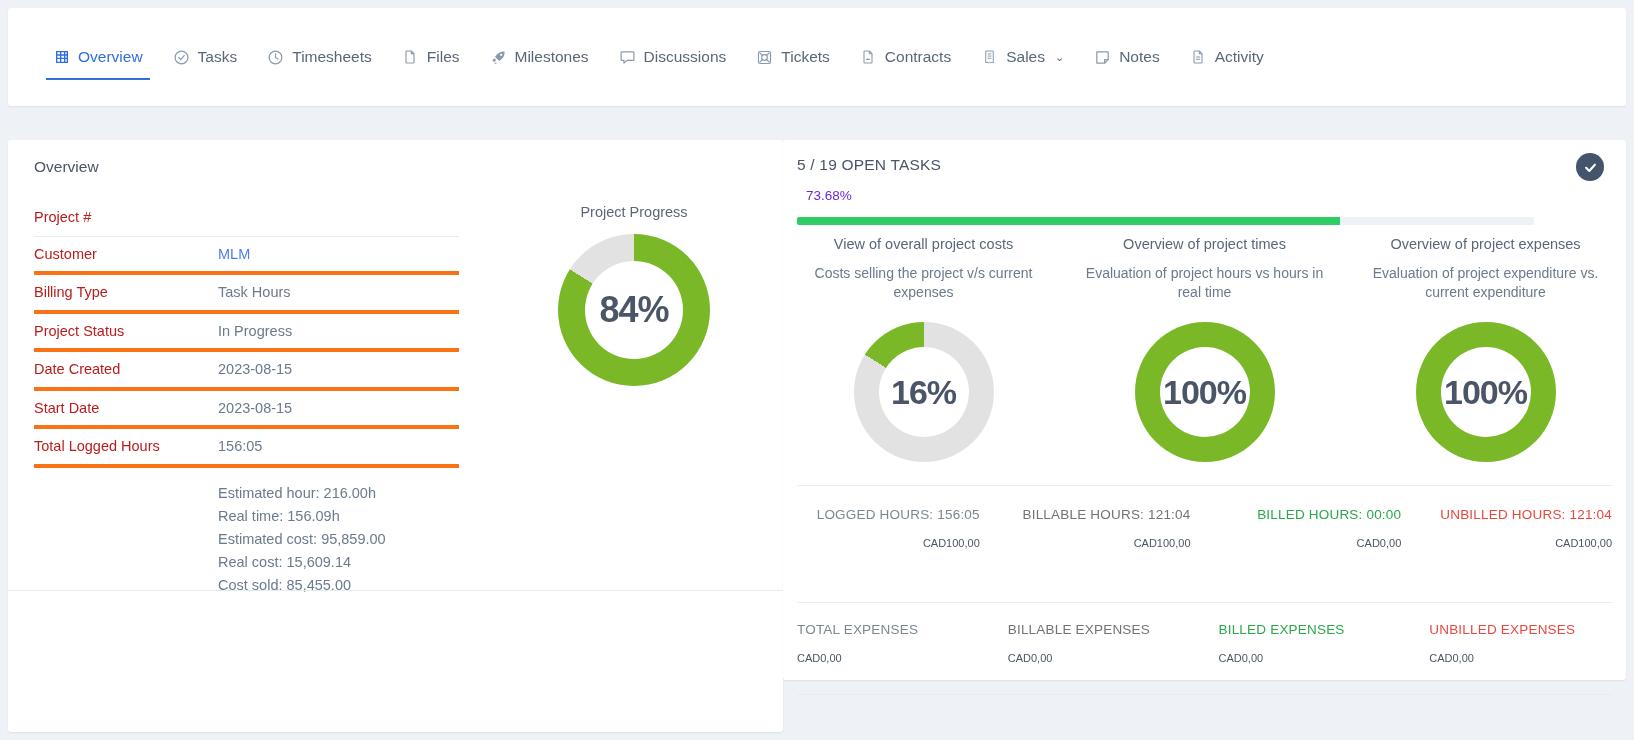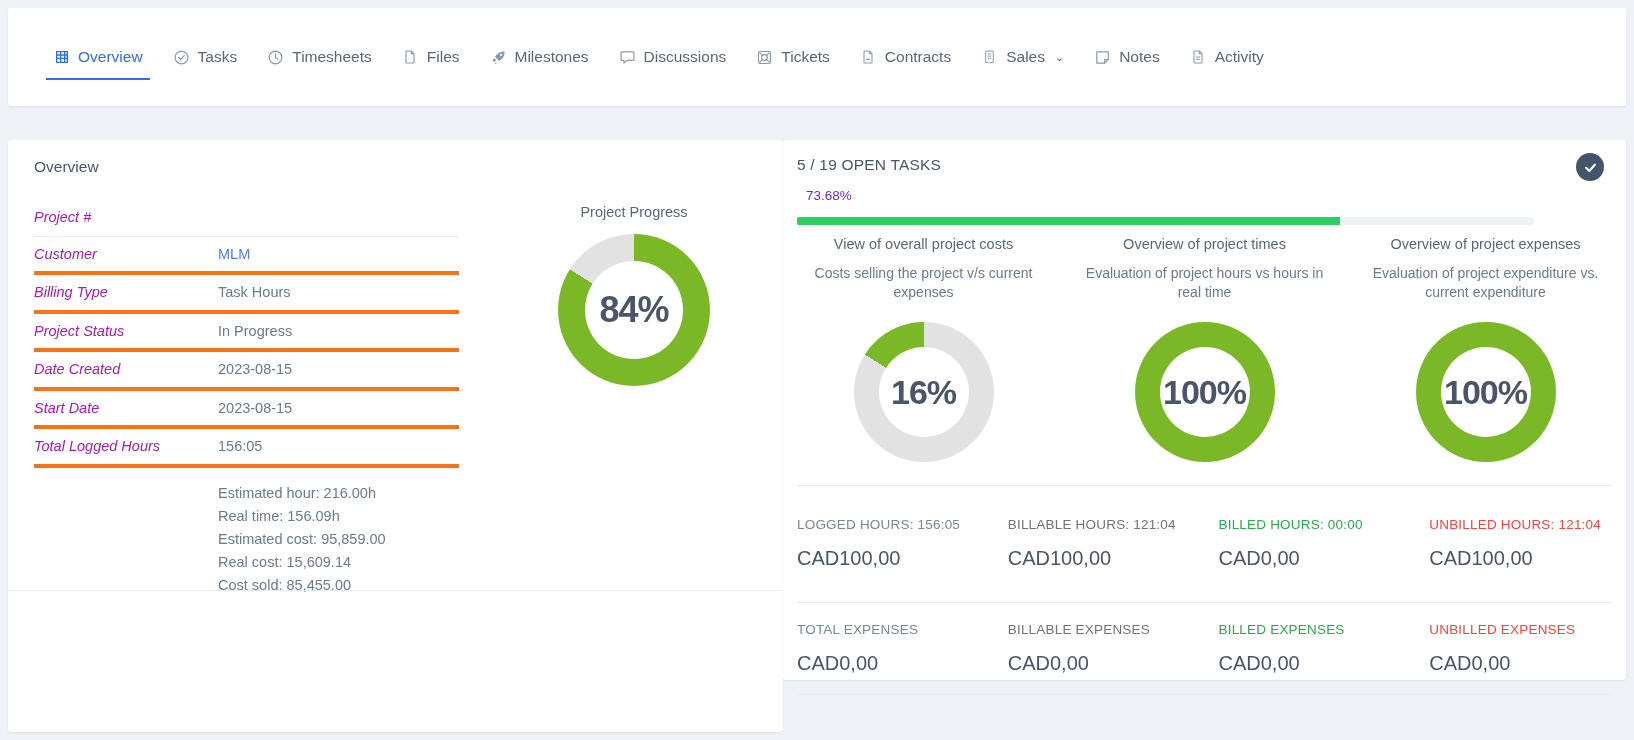--- a/index.html
+++ b/index.html
@@ -66,21 +66,21 @@
   .ov-title { font-size: 15.5px; color: #4a5568; margin-bottom: 22px; }
 
   .info-table { width: 425px; }
   .info-row {
     display: flex; align-items: center;
     height: 38.5px;
     border-bottom: 4px solid #f97316;
     font-size: 14.5px;
   }
   .info-row:first-child { border-bottom: 1px solid #e8ecf1; }
-  .info-label { width: 184px; color: #a21caf; font-style: italic; }
+  .info-label { width: 184px; color: #b91c1c; }
   .info-value { color: #6b7a8d; }
   .info-value a { color: #4e7fe8; text-decoration: none; }
 
   .cost-block {
     margin-top: 14px;
     padding-left: 184px;
     font-size: 14.5px;
     line-height: 23px;
     color: #6b7a8d;
   }
@@ -150,21 +150,21 @@
   .col-chart { margin-top: 20px; display: flex; justify-content: center; }
 
   .row-sep {
     position: absolute; left: 14px; right: 14px;
     border-top: 1px solid #e8ecf1;
   }
 
   .metrics { position: absolute; left: 0; width: 100%; display: flex; }
   .metric { flex: 1; padding: 0 14px; }
   .metric-label { font-size: 13.5px; letter-spacing: .2px; line-height: 19px; }
-  .metric-value { font-size: 20px; color: #4a5568; margin-top: 13px; }
+  .metric-value { font-size: 11px; color: #4a5568; margin-top: 13px; }
   .m-gray { color: #7b8794; }
   .m-blue { color: #737373; }
   .m-green { color: #2aa84a; }
   .m-red { color: #e8483f; }
 </style>
 </head>
 <body>
 
 <div class="tabbar-card">
   <div class="tabs" id="tabs">
@@ -380,21 +380,21 @@
             <div class="donut" style="width: 140px; height: 140px; background: conic-gradient(rgb(122, 184, 40) 0deg, rgb(122, 184, 40) 360deg, rgb(226, 226, 226) 360deg, rgb(226, 226, 226) 360deg);">
               <div class="donut-hole" style="width: 90px; height: 90px;">
                 <span class="donut-label" style="font-size: 34px;">100%</span>
               </div>
             </div>
           </div>
         </div>
       </div>
 
     <div class="row-sep" style="top:345px;"></div>
-    <div class="metrics" id="hours-metrics" style="top:375px;">
+    <div class="metrics" id="hours-metrics" style="top:365px;text-align:right;">
         <div class="metric">
           <div class="metric-label m-gray">LOGGED HOURS: 156:05</div>
           <div class="metric-value">CAD100,00</div>
         </div>
         <div class="metric">
           <div class="metric-label m-blue">BILLABLE HOURS: 121:04</div>
           <div class="metric-value">CAD100,00</div>
         </div>
         <div class="metric">
           <div class="metric-label m-green">BILLED HOURS: 00:00</div>

